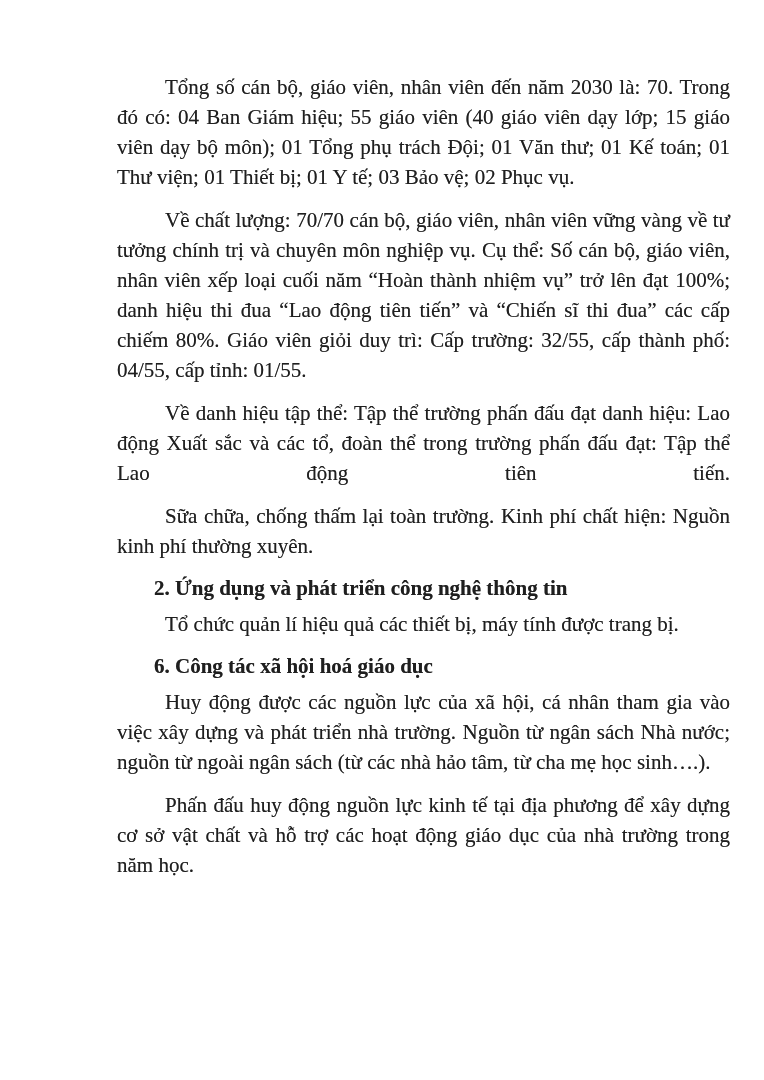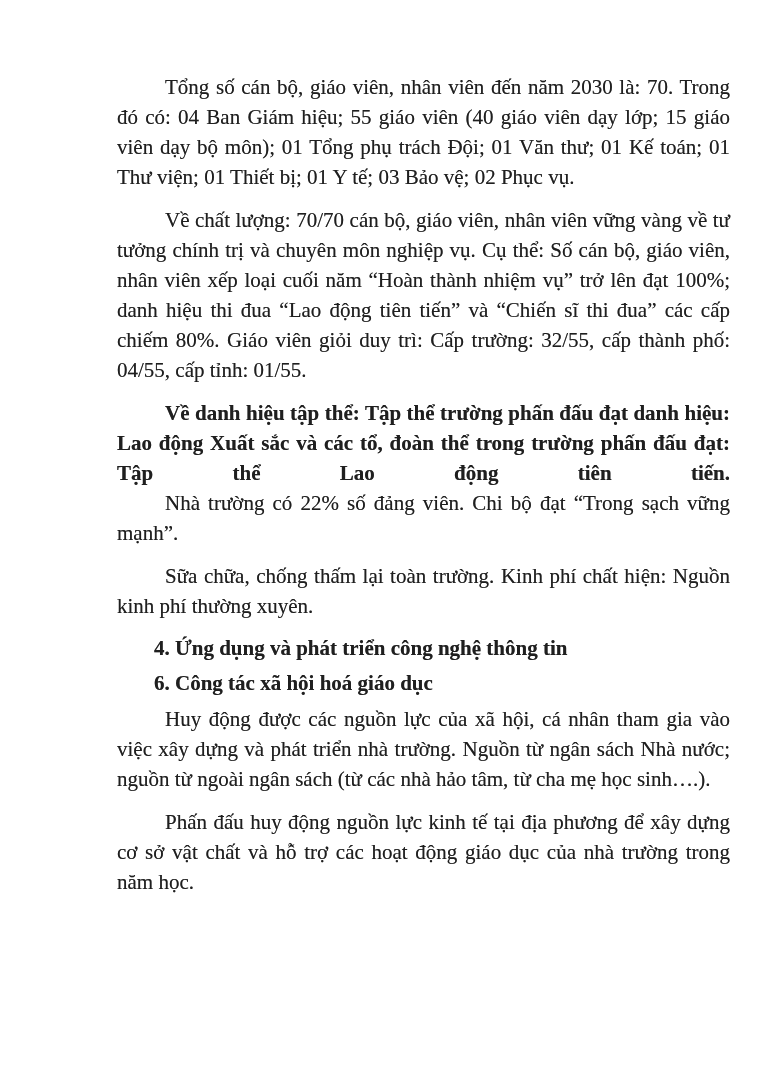--- a/index.html
+++ b/index.html
@@ -30,38 +30,37 @@
     text-indent: 48px;
   }
   .para.first {
     margin-top: 0;
   }
   .para.flush {
     margin-top: 0;
   }
   .para.justify-last {
     text-align-last: justify;
-    font-weight: bold;
   }
   .heading {
     margin: 12px 0 -7px 0;
     font-weight: bold;
     text-indent: 37px;
     text-align: left;
   }
 </style>
 </head>
 <body>
 
 <div class="page">
   <div class="doc">
     <p class="para first">Tổng số cán bộ, giáo viên, nhân viên đến năm 2030 là: 70. Trong đó có: 04 Ban Giám hiệu; 55 giáo viên (40 giáo viên dạy lớp; 15 giáo viên dạy bộ môn); 01 Tổng phụ trách Đội; 01 Văn thư; 01 Kế toán; 01 Thư viện; 01 Thiết bị; 01 Y tế; 03 Bảo vệ; 02 Phục vụ.</p>
     <p class="para">Về chất lượng: 70/70 cán bộ, giáo viên, nhân viên vững vàng về tư tưởng chính trị và chuyên môn nghiệp vụ. Cụ thể: Số cán bộ, giáo viên, nhân viên xếp loại cuối năm “Hoàn thành nhiệm vụ” trở lên đạt 100%; danh hiệu thi đua “Lao động tiên tiến” và “Chiến sĩ thi đua” các cấp chiếm 80%. Giáo viên giỏi duy trì: Cấp trường: 32/55, cấp thành phố: 04/55, cấp tỉnh: 01/55.</p>
     <p class="para justify-last">Về danh hiệu tập thể: Tập thể trường phấn đấu đạt danh hiệu: Lao động Xuất sắc và các tổ, đoàn thể trong trường phấn đấu đạt: Tập thể Lao động tiên tiến.</p>
-    <p class="para flush">Nhà trường có 22% số đảng viên. Chi bộ đạt “Trong sạch vững mạnh”.</p>
     <p class="para">Sữa chữa, chống thấm lại toàn trường. Kinh phí chất hiện: Nguồn kinh phí thường xuyên.</p>
-    <p class="heading">4. Ứng dụng và phát triển công nghệ thông tin</p>
+    <p class="heading">2. Ứng dụng và phát triển công nghệ thông tin</p>
+    <p class="para">Tổ chức quản lí hiệu quả các thiết bị, máy tính được trang bị.</p>
     <p class="heading">6. Công tác xã hội hoá giáo dục</p>
     <p class="para">Huy động được các nguồn lực của xã hội, cá nhân tham gia vào việc xây dựng và phát triển nhà trường. Nguồn từ ngân sách Nhà nước; nguồn từ ngoài ngân sách (từ các nhà hảo tâm, từ cha mẹ học sinh….).</p>
     <p class="para">Phấn đấu huy động nguồn lực kinh tế tại địa phương để xây dựng cơ sở vật chất và hỗ trợ các hoạt động giáo dục của nhà trường trong năm học.</p>
 
   </div>
 </div>
 
 </body></html>

